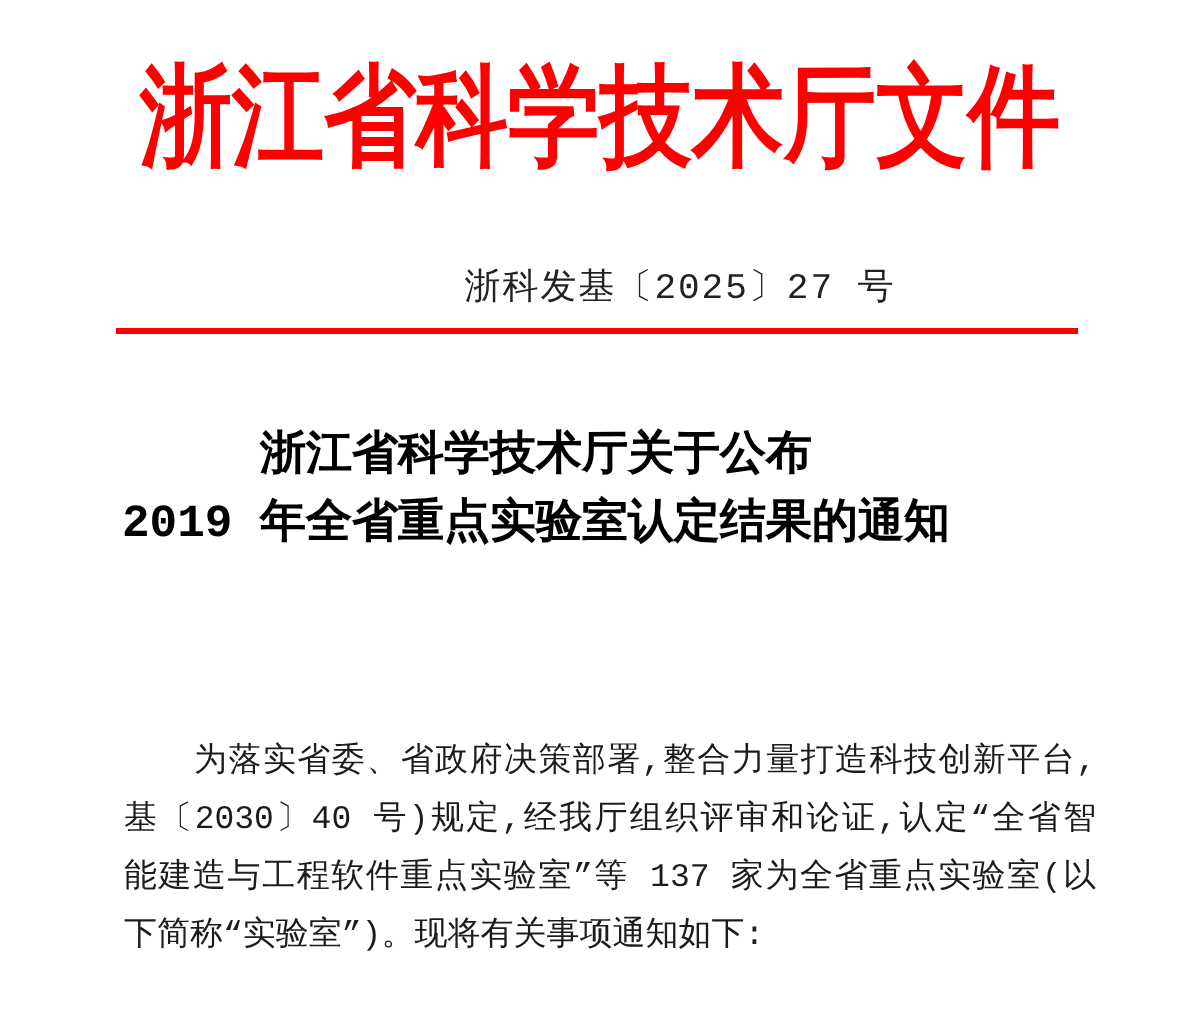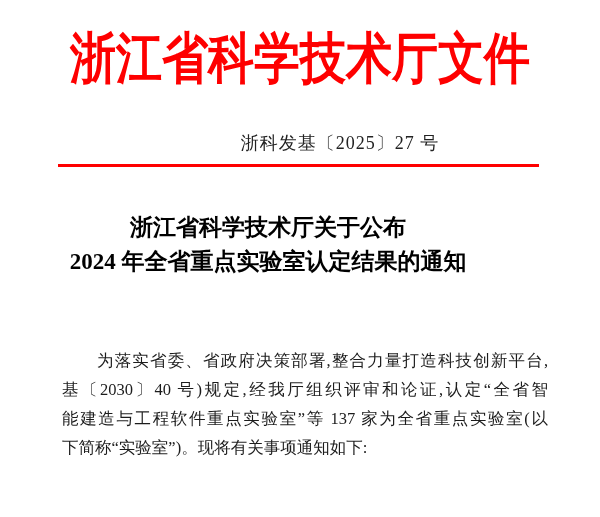--- a/index.html
+++ b/index.html
@@ -6,21 +6,21 @@
     margin: 0;
     padding: 0;
     background: #ffffff;
   }
   .page {
     position: relative;
     width: 600px;
     height: 517px;
     background: #ffffff;
     overflow: hidden;
-    font-family: Liberation Serif, serif;
+    font-family: Liberation Mono, monospace;
     color: #1c1c1c;
   }
   .org-title {
     position: absolute;
     top: 22px;
     left: 0;
     width: 600px;
     text-align: center;
     font-size: 46px;
     font-weight: 700;
@@ -75,39 +75,40 @@
   }
   .body-line {
     font-size: 16.5px;
     line-height: 29px;
     color: #1c1c1c;
     text-align: justify;
     text-align-last: justify;
   }
   .body-line.indent {
     text-indent: 35px;
+    margin-top: 20px;
   }
   .body-line.last {
     text-align-last: left;
   }
 </style>
 </head>
 <body>
 
 <div class="page">
 
   <div class="org-title">浙江省科学技术厅文件</div>
 
   <div class="doc-number">浙科发基〔2025〕27 号</div>
 
   <div class="red-rule"></div>
 
   <div class="notice-title">
     <div>浙江省科学技术厅关于公布</div>
-    <div>2024 年全省重点实验室认定结果的通知</div>
+    <div>2019 年全省重点实验室认定结果的通知</div>
   </div>
 
 
   <div class="notice-body">
     <div class="body-line indent">为落实省委、省政府决策部署,整合力量打造科技创新平台,</div>
     <div class="body-line">基〔2030〕40 号)规定,经我厅组织评审和论证,认定“全省智</div>
     <div class="body-line">能建造与工程软件重点实验室”等 137 家为全省重点实验室(以</div>
     <div class="body-line last">下简称“实验室”)。现将有关事项通知如下:</div>
   </div>
 

